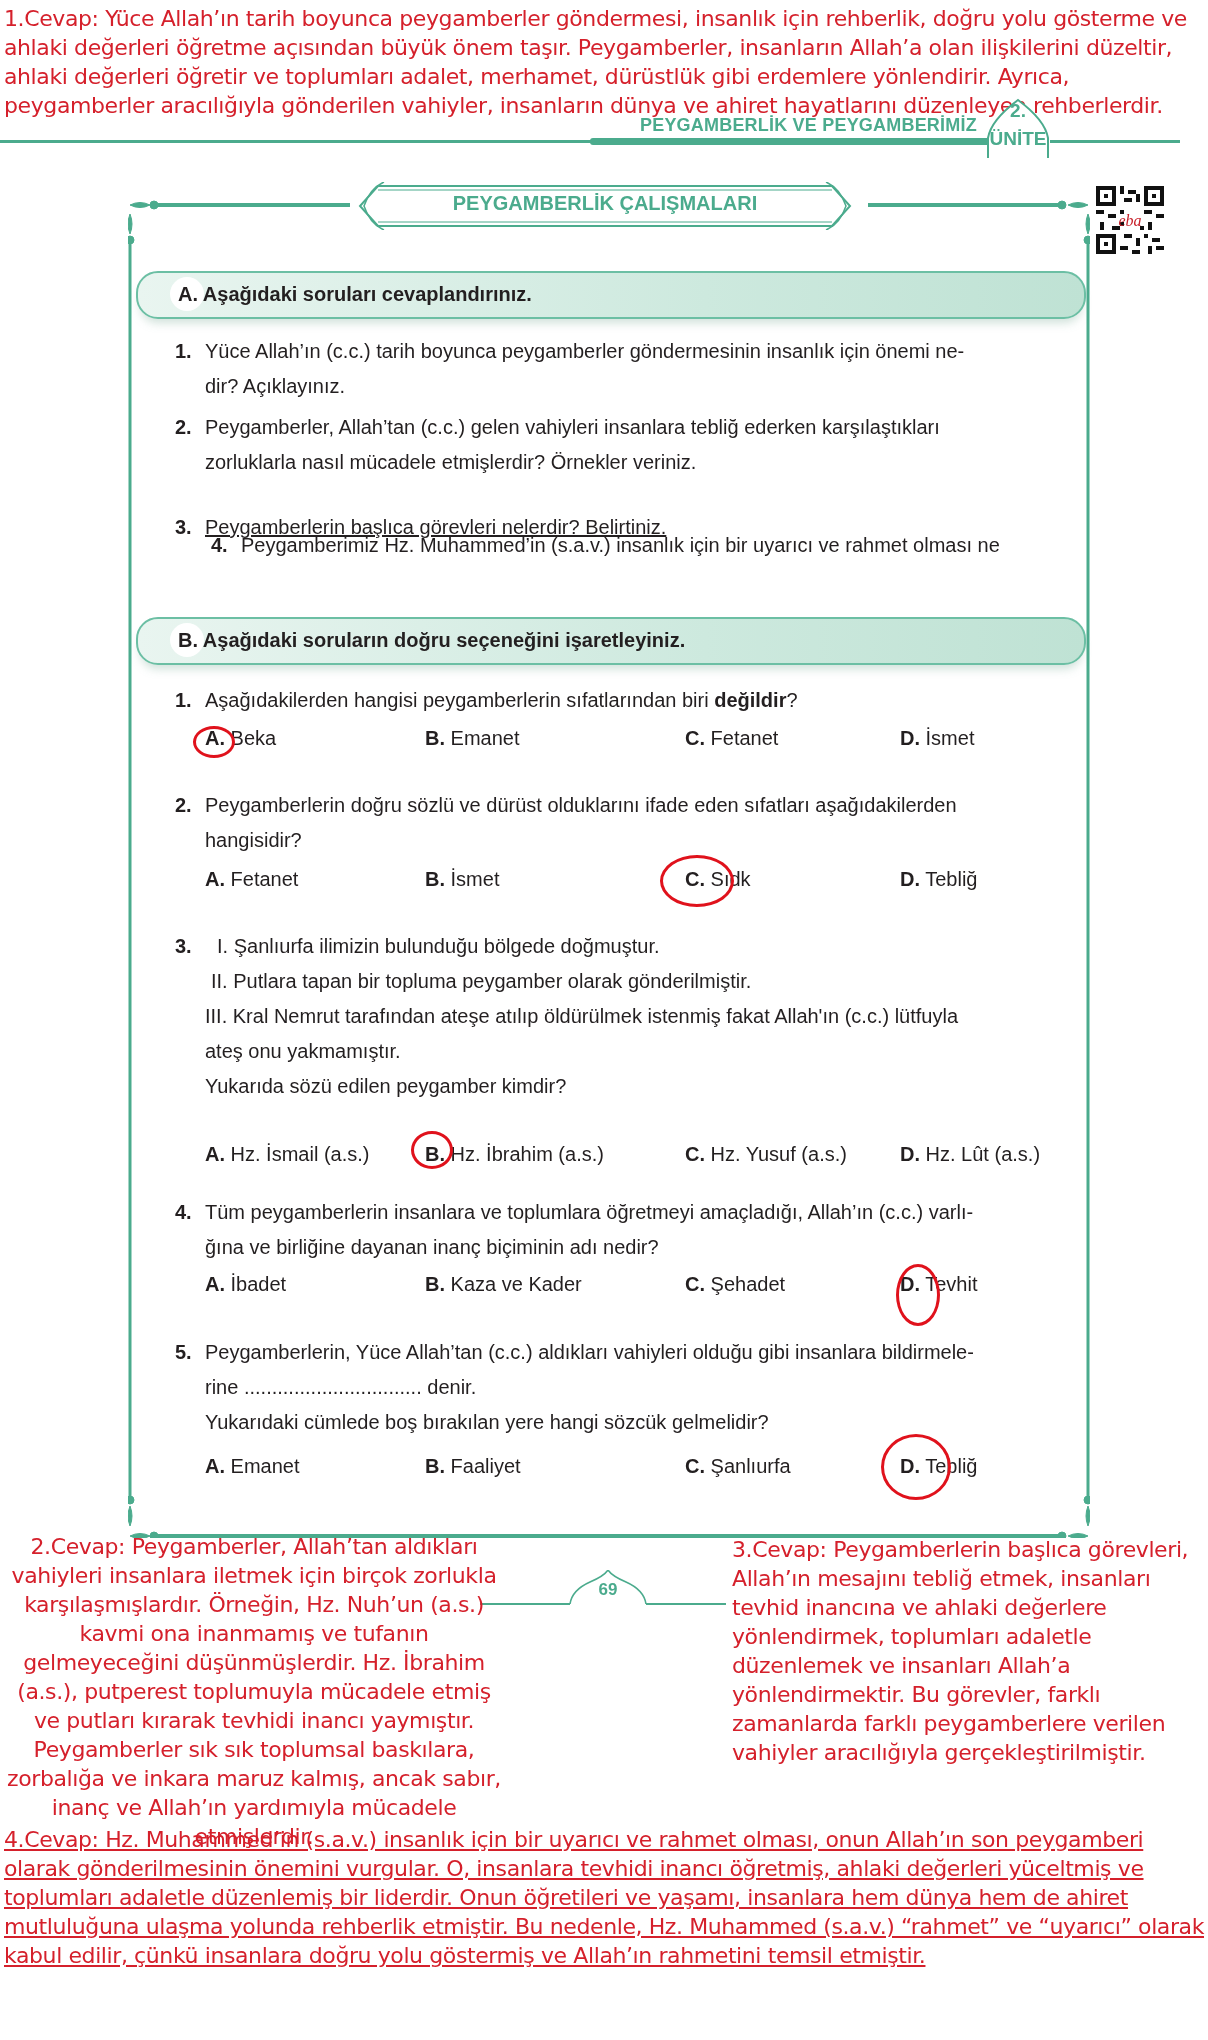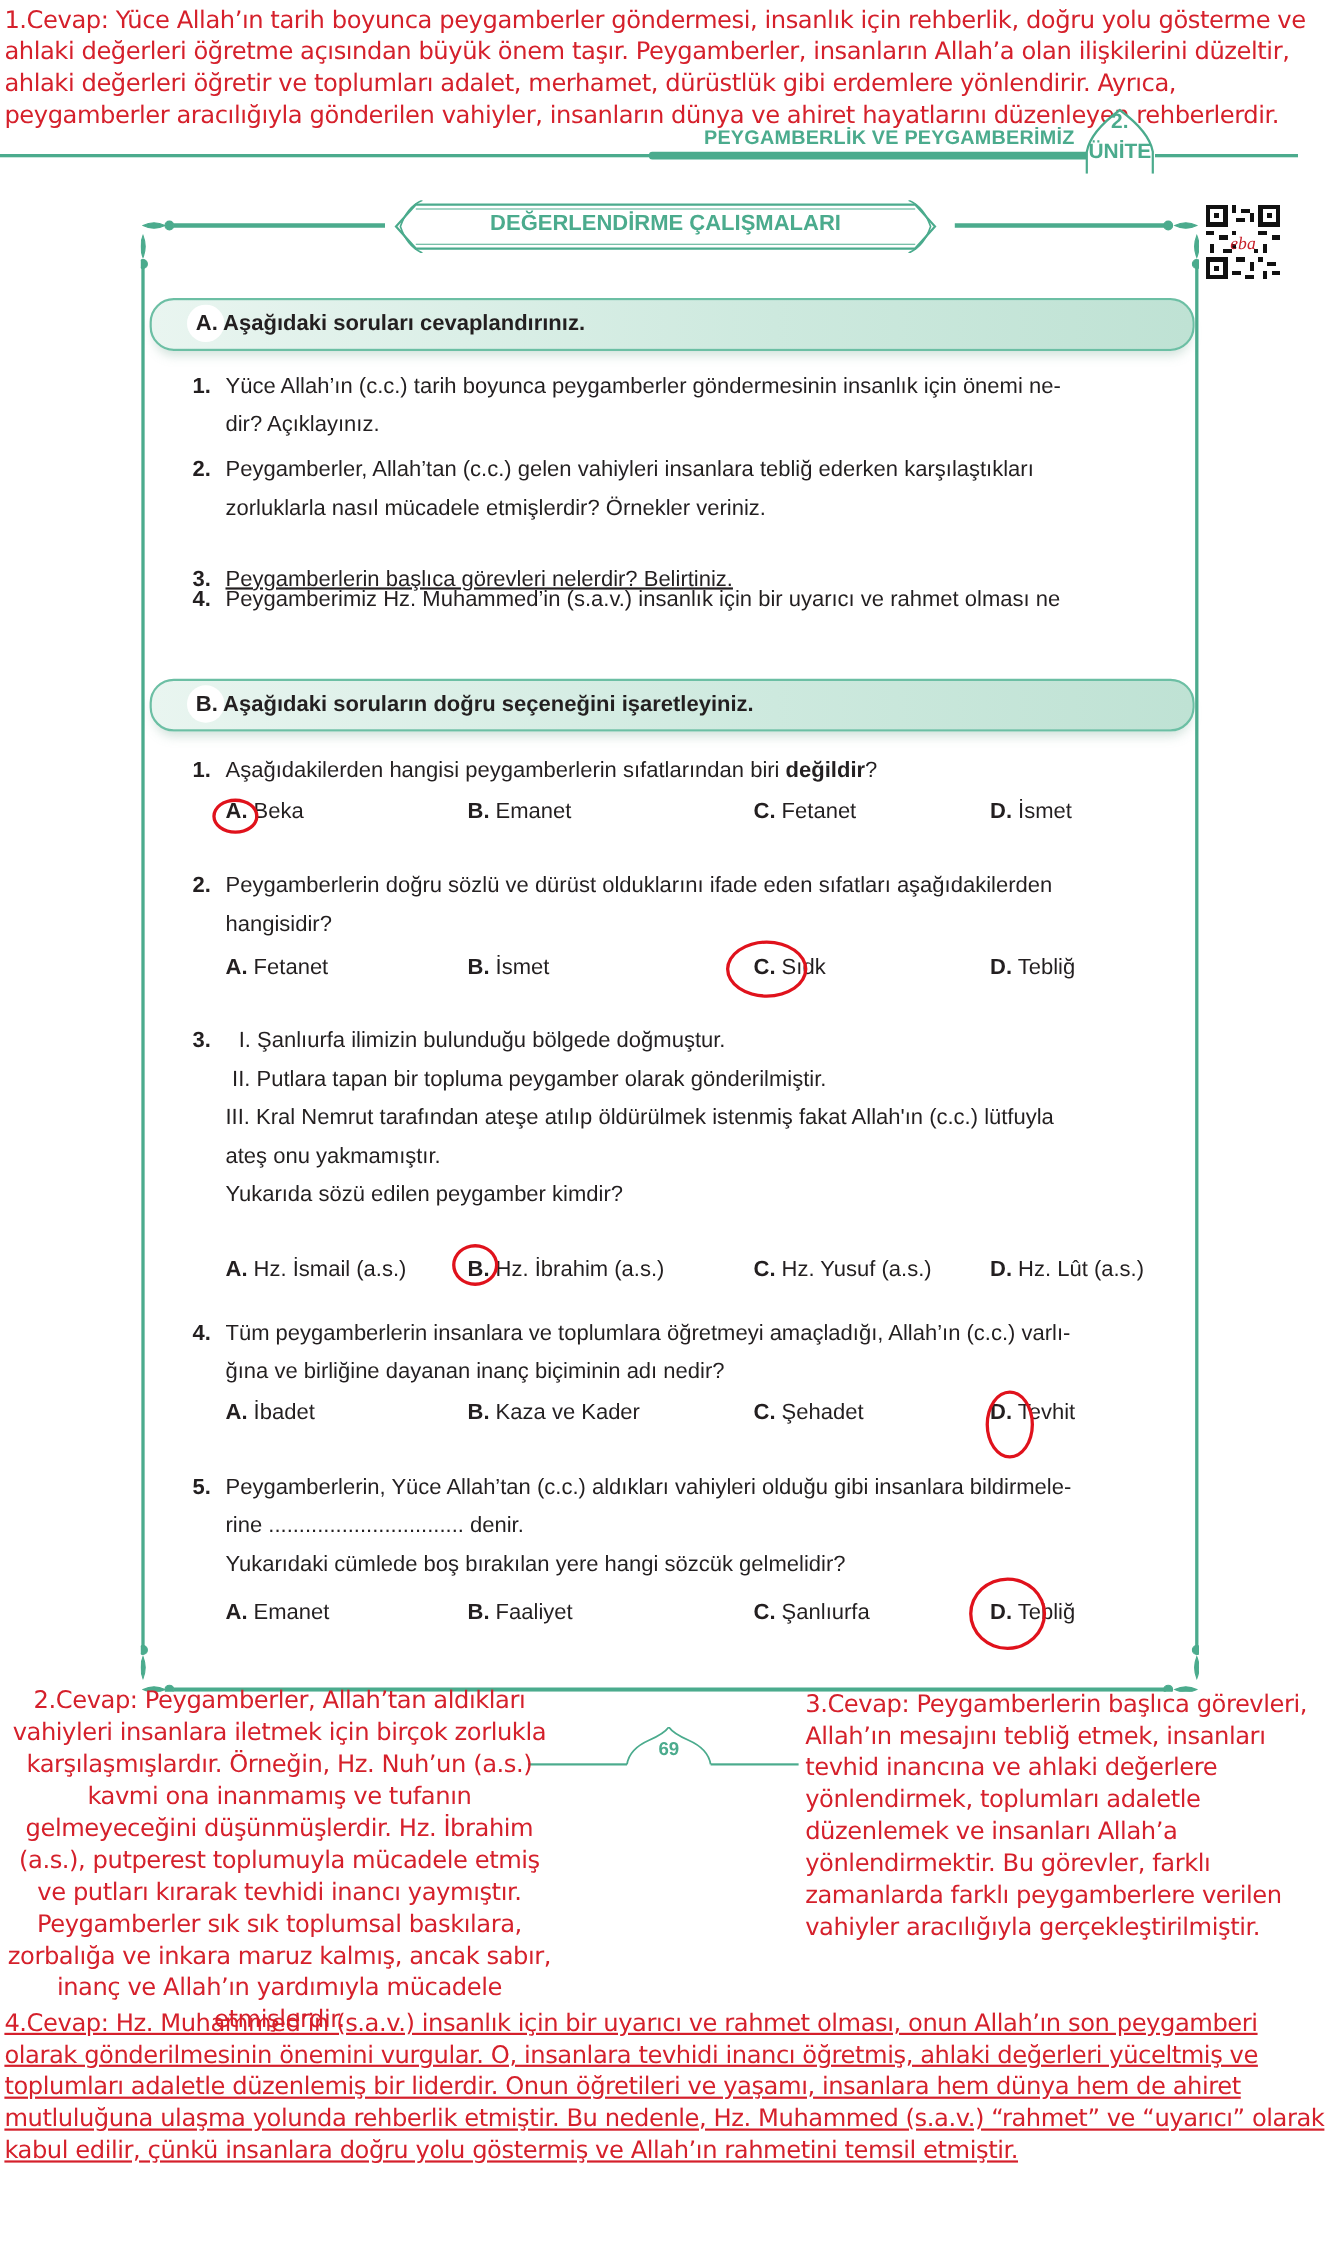--- a/index.html
+++ b/index.html
@@ -89,21 +89,21 @@
 </div>
 
 <div class="banner">
   <svg width="510" height="48" viewBox="0 0 510 48">
     <path d="M28 4 L482 4 L500 24 L482 44 L28 44 L10 24 Z" fill="#fff" stroke="#4bab8d" stroke-width="2"></path>
     <path d="M34 0 Q20 6 14 24 Q20 42 34 48" fill="none" stroke="#4bab8d" stroke-width="1.5"></path>
     <path d="M476 0 Q490 6 496 24 Q490 42 476 48" fill="none" stroke="#4bab8d" stroke-width="1.5"></path>
     <line x1="28" y1="8" x2="482" y2="8" stroke="#4bab8d" stroke-width="1"></line>
     <line x1="28" y1="40" x2="482" y2="40" stroke="#4bab8d" stroke-width="1"></line>
   </svg>
-  <div class="banner-text">DEĞERLENDİRME ÇALIŞMALARI</div>
+  <div class="banner-text">PEYGAMBERLİK ÇALIŞMALARI</div>
 </div>
 
 <div class="qr">
   <svg width="68" height="68" viewBox="0 0 17 17" shape-rendering="crispEdges">
     <rect width="17" height="17" fill="#fff"></rect>
     <g fill="#111">
       <rect x="0" y="0" width="5" height="5"></rect>
         <rect x="1" y="1" width="3" height="3" fill="#fff"></rect>
         <rect x="2" y="2" width="1" height="1"></rect>
       <rect x="12" y="0" width="5" height="5"></rect>
@@ -148,21 +148,21 @@
   <div class="qtext"><span class="n">1.</span><span>Yüce Allah’ın (c.c.) tarih boyunca peygamberler göndermesinin insanlık için önemi ne-</span></div>
   <span class="cont">dir? Açıklayınız.</span>
 </div>
 <div class="q" style="top:410px;">
   <div class="qtext"><span class="n">2.</span><span>Peygamberler, Allah’tan (c.c.) gelen vahiyleri insanlara tebliğ ederken karşılaştıkları</span></div>
   <span class="cont">zorluklarla nasıl mücadele etmişlerdir? Örnekler veriniz.</span>
 </div>
 <div class="q" style="top:510px;text-decoration:underline;">
   <div class="qtext"><span class="n">3.</span><span>Peygamberlerin başlıca görevleri nelerdir? Belirtiniz.</span></div>
 </div>
-<div class="q" style="top:528px;">
+<div class="q" style="top:528px;margin-left:36px;">
   <div class="qtext"><span class="n">4.</span><span>Peygamberimiz Hz. Muhammed’in (s.a.v.) insanlık için bir uyarıcı ve rahmet olması ne</span></div>
 </div>
 
 <div id="secB" class="sec-bar">
   <div class="sec-letter"></div>
   <div class="sec-text"><b>B.</b> <span>Aşağıdaki soruların doğru seçeneğini işaretleyiniz.</span></div>
 </div>
 
 <div class="q" style="top:683px;">
   <div><span class="n">1.</span><span>Aşağıdakilerden hangisi peygamberlerin sıfatlarından biri </span><b>değildir</b><span>?</span></div>

